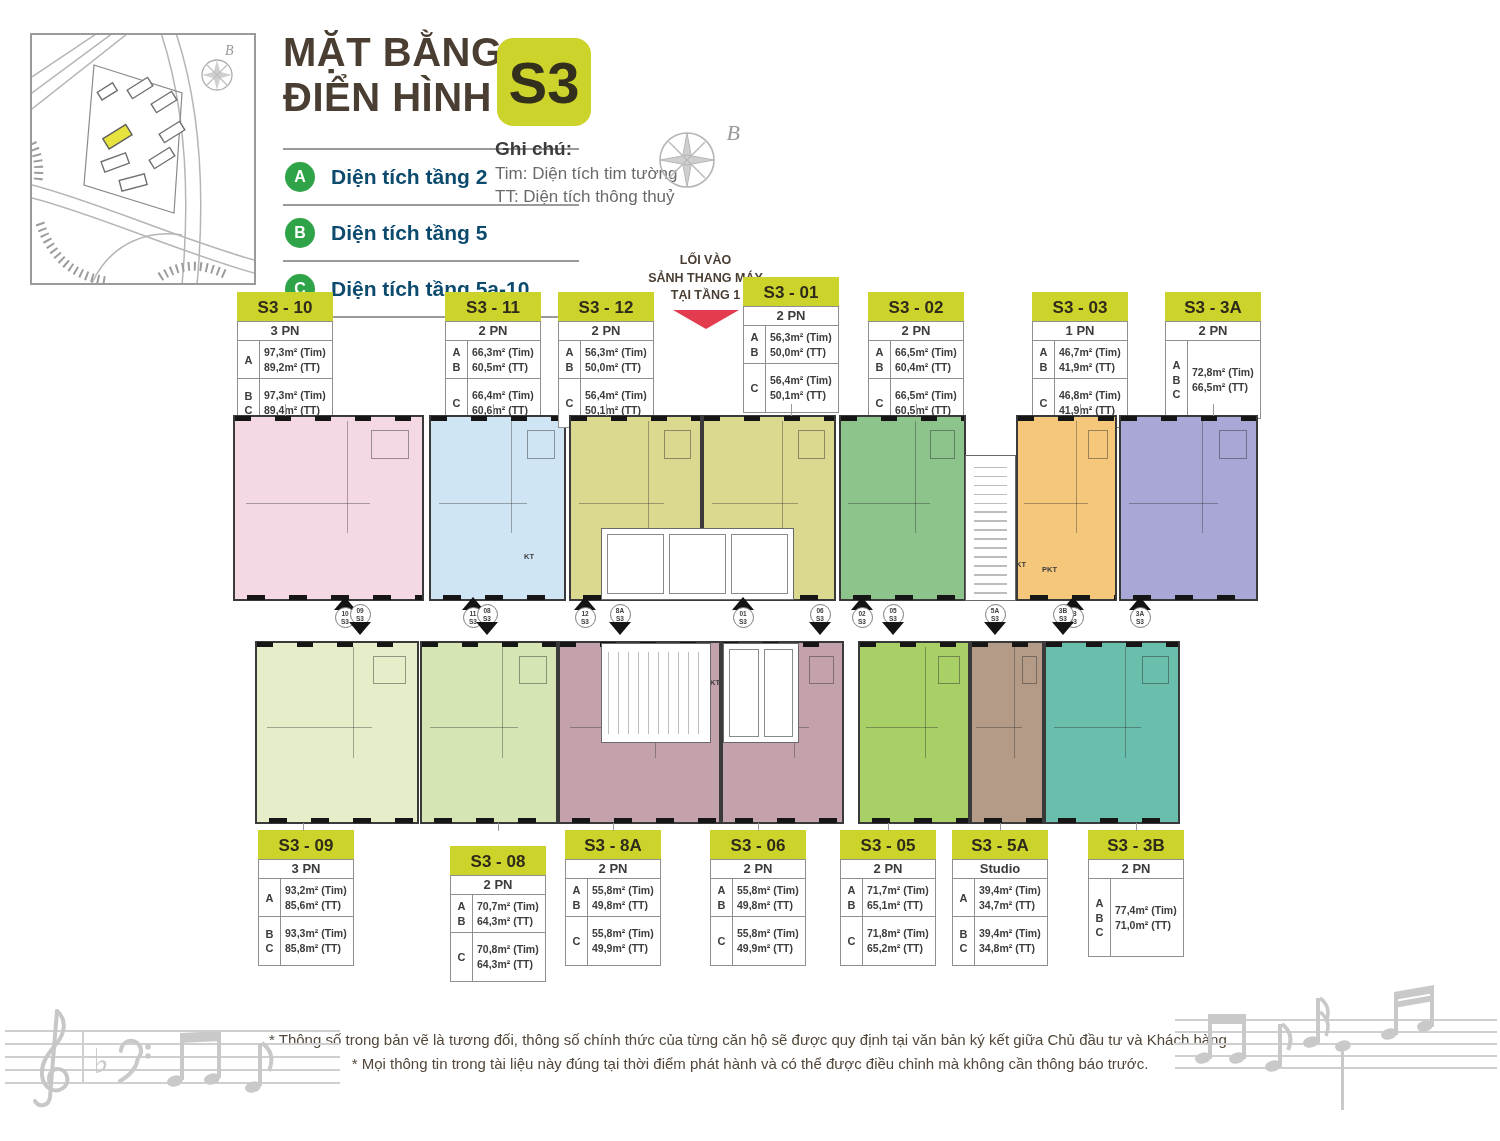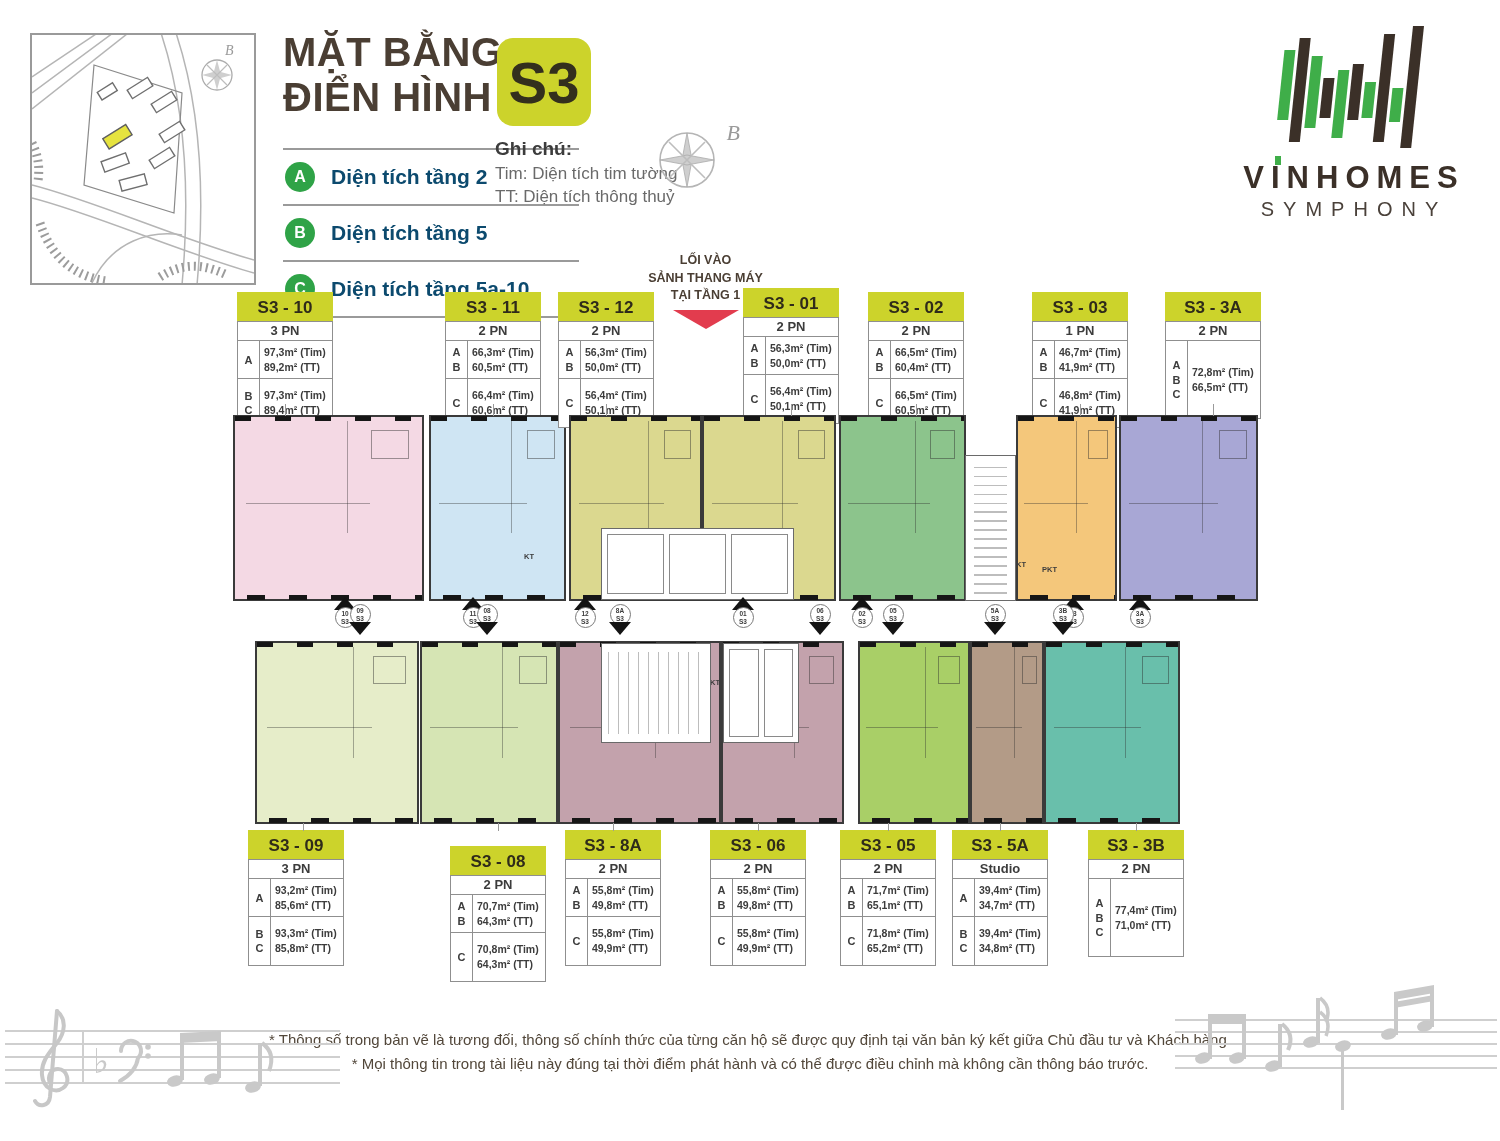--- a/index.html
+++ b/index.html
@@ -164,41 +164,20 @@
   <div class="compass">
     <svg width="70" height="70" viewBox="0 0 70 70">
       <circle cx="35" cy="38" r="27" stroke="#b5b5b5" stroke-width="1.6" fill="none"></circle>
       <path d="M35 11 L40 38 L35 65 L30 38 Z" fill="#cfcfcf" stroke="#ababab" stroke-width="0.8"></path>
       <path d="M8 38 L35 33 L62 38 L35 43 Z" fill="#cfcfcf" stroke="#ababab" stroke-width="0.8"></path>
       <path d="M17 20 L53 56 M53 20 L17 56" stroke="#bdbdbd" stroke-width="1.6"></path>
     </svg>
     <span class="compass-b">B</span>
   </div>
 
-  <div class="logo">
-    <svg width="162" height="122" viewBox="0 0 162 122">
-      <g transform="skewX(-6) translate(14 0)">
-        <rect x="0" y="24" width="11" height="70" fill="#3fae49"></rect>
-        <rect x="14" y="12" width="11" height="104" fill="#3b3028"></rect>
-        <rect x="28" y="30" width="11" height="72" fill="#3fae49"></rect>
-        <rect x="42" y="52" width="11" height="40" fill="#3b3028"></rect>
-        <rect x="56" y="44" width="11" height="68" fill="#3fae49"></rect>
-        <rect x="70" y="38" width="11" height="56" fill="#3b3028"></rect>
-        <rect x="84" y="56" width="11" height="36" fill="#3fae49"></rect>
-        <rect x="98" y="8" width="11" height="108" fill="#3b3028"></rect>
-        <rect x="112" y="62" width="11" height="34" fill="#3fae49"></rect>
-        <rect x="126" y="0" width="11" height="122" fill="#3b3028"></rect>
-      </g>
-    </svg>
-    <div class="logo-brand-wrap">
-      <span class="logo-dot"></span>
-      <span class="logo-brand">VINHOMES</span>
-    </div>
-    <div class="logo-sub">SYMPHONY</div>
-  </div>
 
   <div class="entrance">
     <div>LỐI VÀO</div>
     <div>SẢNH THANG MÁY</div>
     <div>TẠI TẦNG 1</div>
     <div class="entrance-arrow"></div>
   </div>
 
   <div id="plan">
 
@@ -309,21 +288,21 @@
         <div class="bb"></div>
       </div>
       <div class="leader" style="left: 606px; top: 404px; height: 12px;"></div>
       <div class="marker" style="left: 571px; top: 597px;">
         <div class="tri-up"></div>
         <div class="mcirc">
           <span>12</span>
           <span>S3</span>
         </div>
       </div>
-      <div class="card" style="left: 743px; top: 288px;">
+      <div class="card" style="left: 743px; top: 277px;">
         <div class="card-code">S3 - 01</div>
         <div class="card-body">
           <div class="card-type">2 PN</div>
           <div class="spec-row">
             <div class="spec-keys">
               <span>A</span>
               <span>B</span>
             </div>
             <div class="spec-area">
               <span>56,3m² (Tim)</span>
@@ -453,21 +432,21 @@
         <div class="bb"></div>
       </div>
       <div class="leader" style="left: 1213px; top: 404px; height: 12px;"></div>
       <div class="marker" style="left: 1126px; top: 597px;">
         <div class="tri-up"></div>
         <div class="mcirc">
           <span>3A</span>
           <span>S3</span>
         </div>
       </div>
-      <div class="card" style="left: 248px; top: 830px;">
+      <div class="card" style="left: 258px; top: 830px;">
         <div class="card-code">S3 - 09</div>
         <div class="card-body">
           <div class="card-type">3 PN</div>
           <div class="spec-row">
             <div class="spec-keys">
               <span>A</span>
             </div>
             <div class="spec-area">
               <span>93,2m² (Tim)</span>
               <span>85,6m² (TT)</span>

